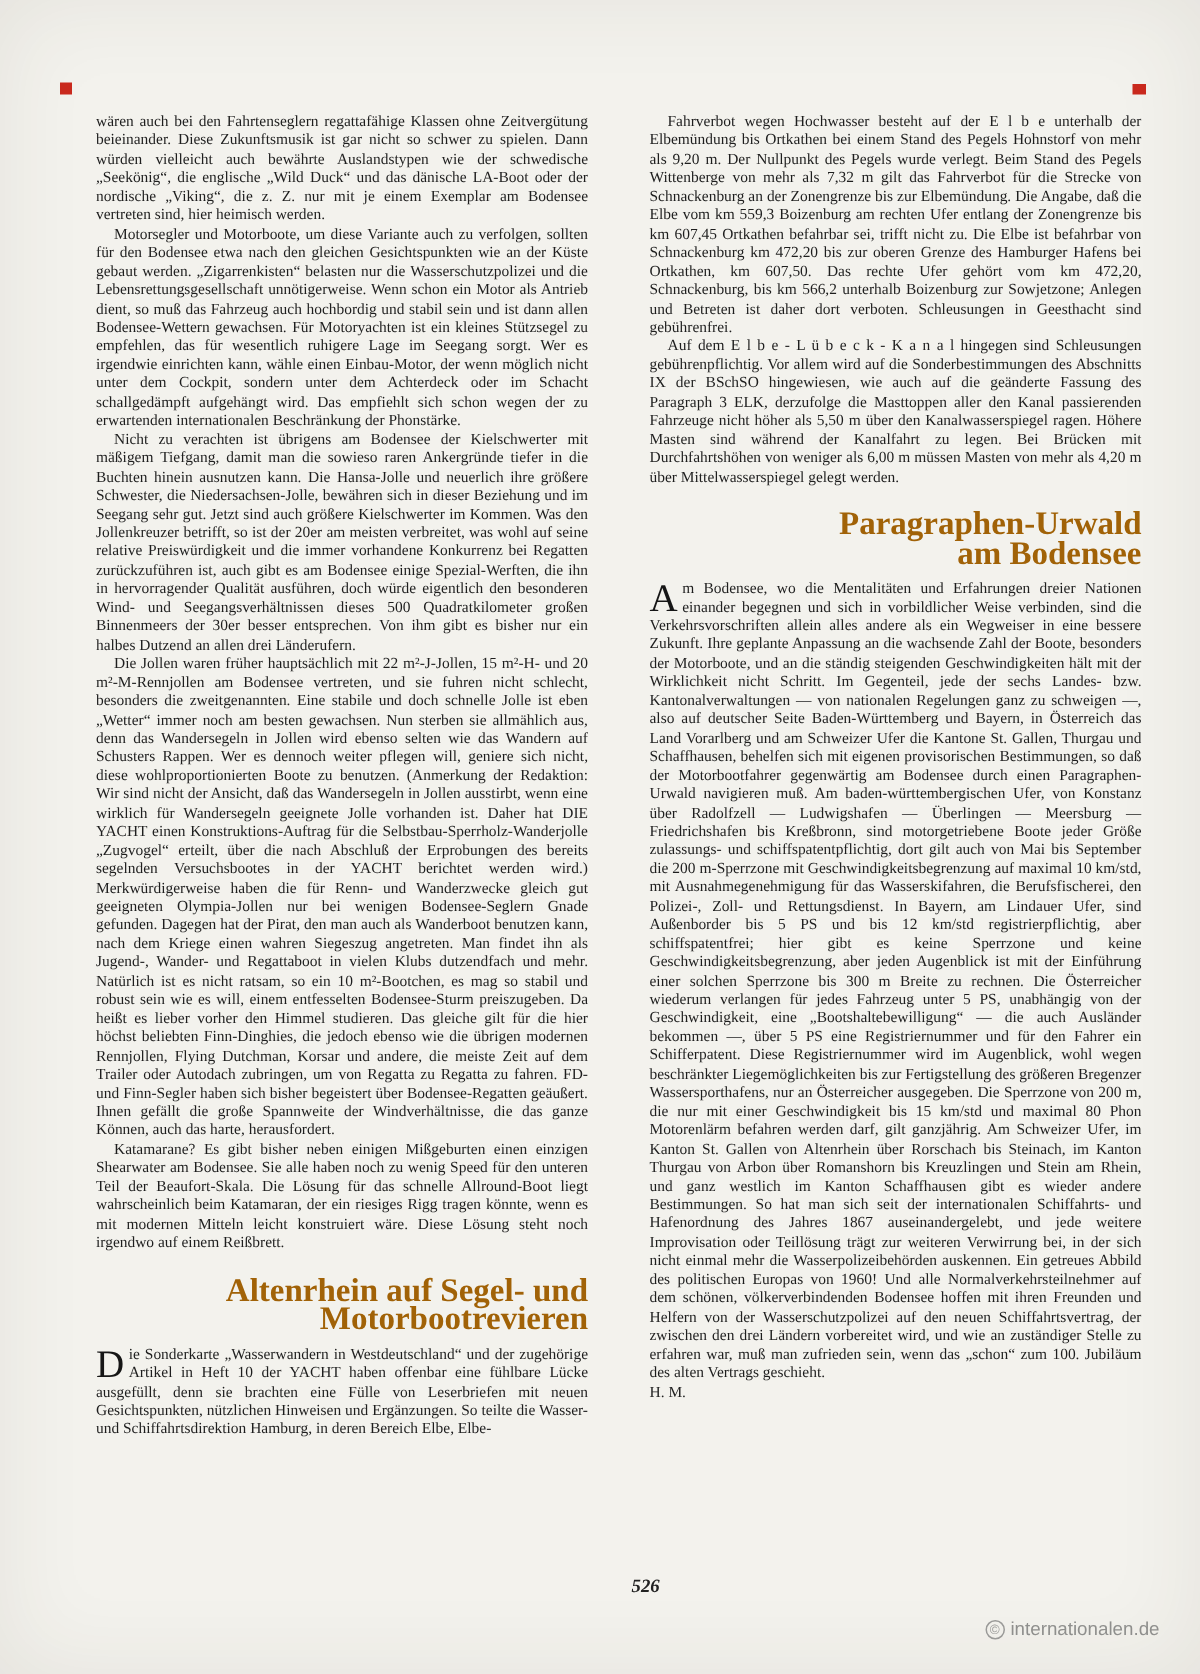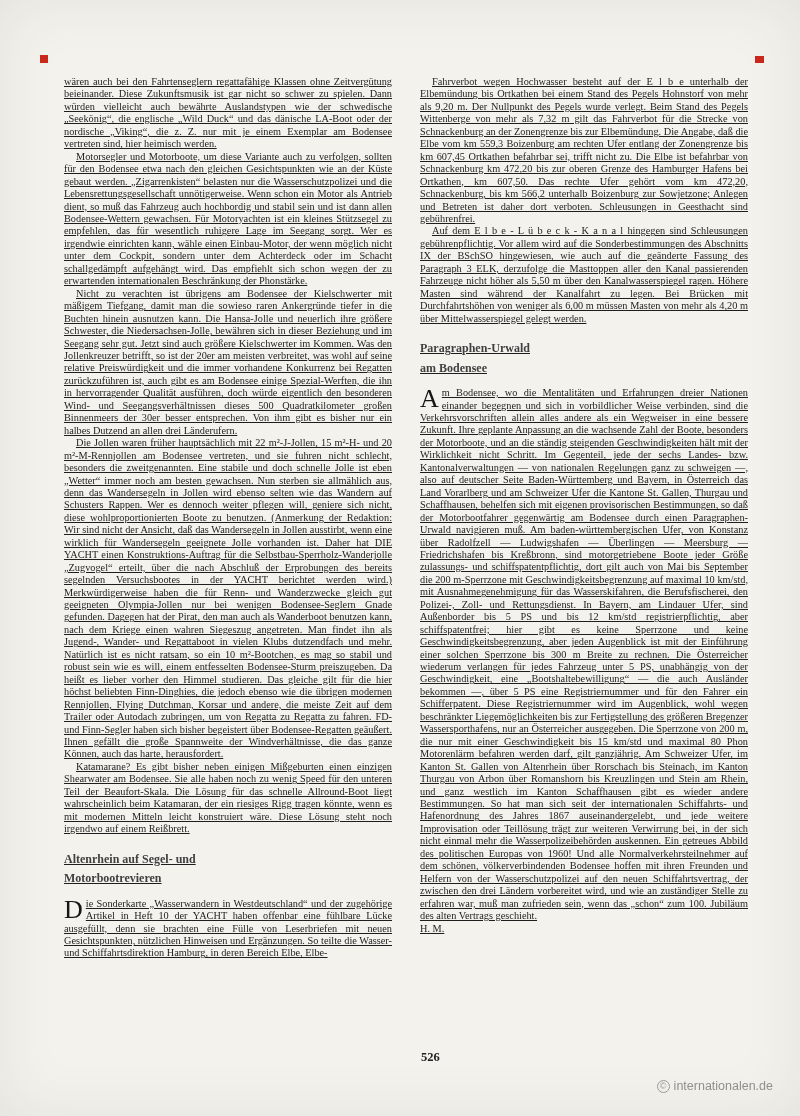--- a/index.html
+++ b/index.html
@@ -15,51 +15,51 @@
     box-shadow: inset 0 0 60px rgba(60,55,40,0.08);
     overflow:hidden;
     color:#1e1e1e;
   }
   .corner-mark { position:absolute; background:#c9291d; }
   .corner-mark.left  { left:40px;  top:55px; width:8px; height:8px; }
   .corner-mark.right { left:755px; top:56px; width:9px; height:7px; }
 
   .columns {
     position:absolute; top:76px; left:64px;
-    display:flex; gap:28px;
-    height:978px; overflow:hidden;text-decoration:underline;
+    display:flex; gap:41px;
+    height:978px; overflow:hidden;
   }
   .column {
     width:328px;
     font-size:10.3px; line-height:12.45px;
     text-align:justify;
     hyphens:auto;
   }
   .column p { margin:0; }
   .column p.indent { text-indent:12px; }
 
   .article-heading {
-    font-size:12px; line-height:19.5px;
-    font-weight:bold; text-align:left;
+    font-size:22px; line-height:19.5px;
+    font-weight:bold; text-align:right;
     white-space:pre-line;
     margin:14px 0 9px 0;
-    color:#404040;
+    color:#a16207;
   }
   .dropcap-para { text-indent:0; }
   .dropcap {
     float:left;
     font-size:26px; line-height:22px;
     padding:1px 3px 0 0;
     color:#161616;
   }
   .signature { text-align:left; margin-top:-12.45px; }
 
   .page-number {
     position:absolute; left:421px; top:1050px;
-    font-weight:bold; font-size:12.5px; color:#222;
+    font-weight:bold; font-size:12.5px; color:#222;font-style:italic;
   }
   .watermark {
     position:absolute; right:27px; top:1079px;
     font-family:"Liberation Sans", sans-serif;
     font-size:12.5px; color:#8f8f8d;
     display:flex; align-items:center; gap:4px;
   }
   .wm-icon {
     display:inline-flex; align-items:center; justify-content:center;
     width:13px; height:13px; border-radius:50%;

